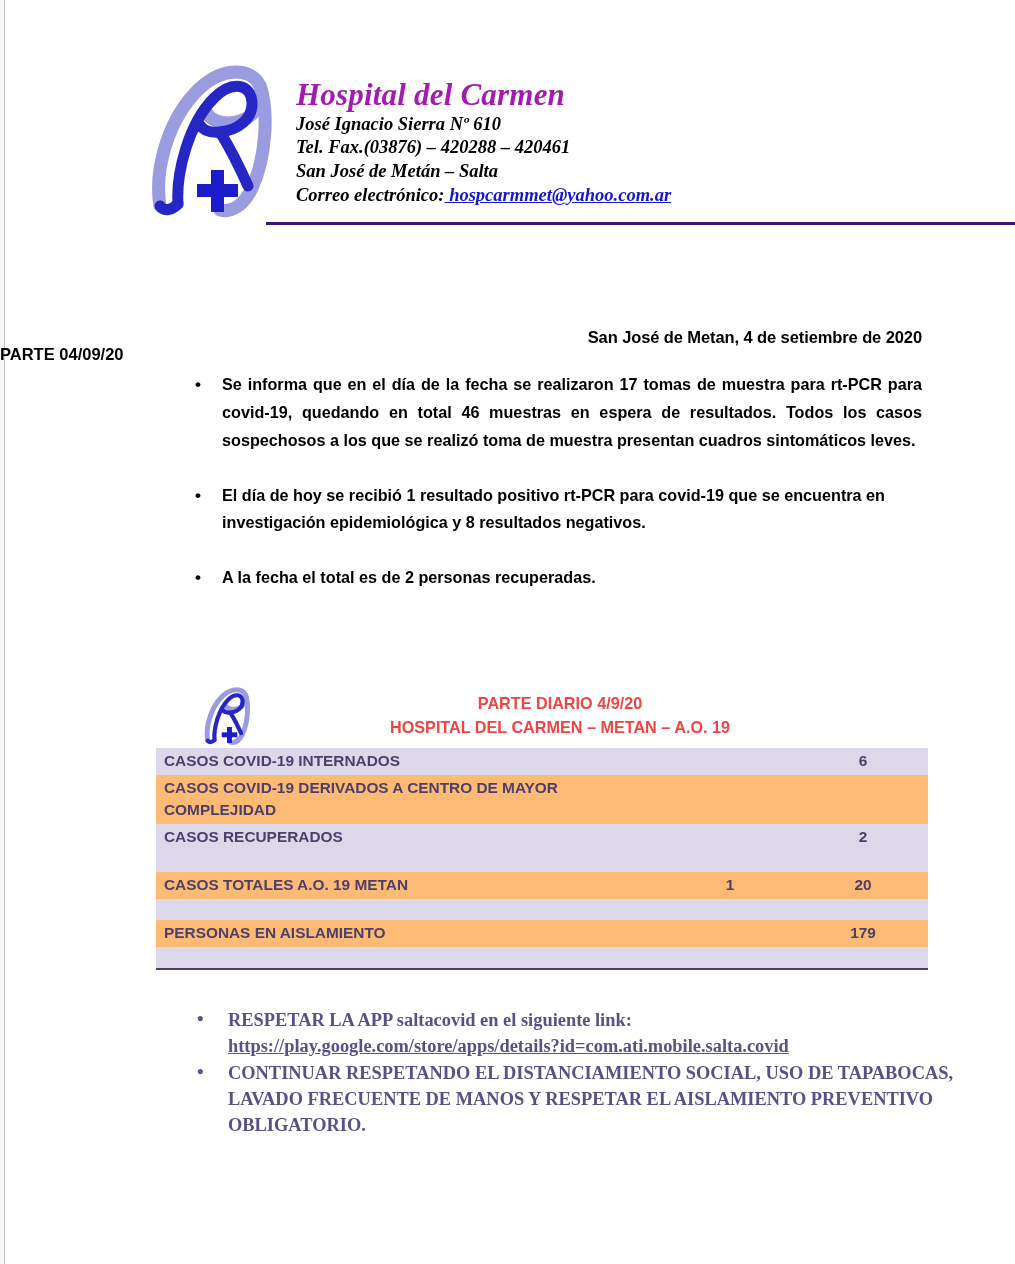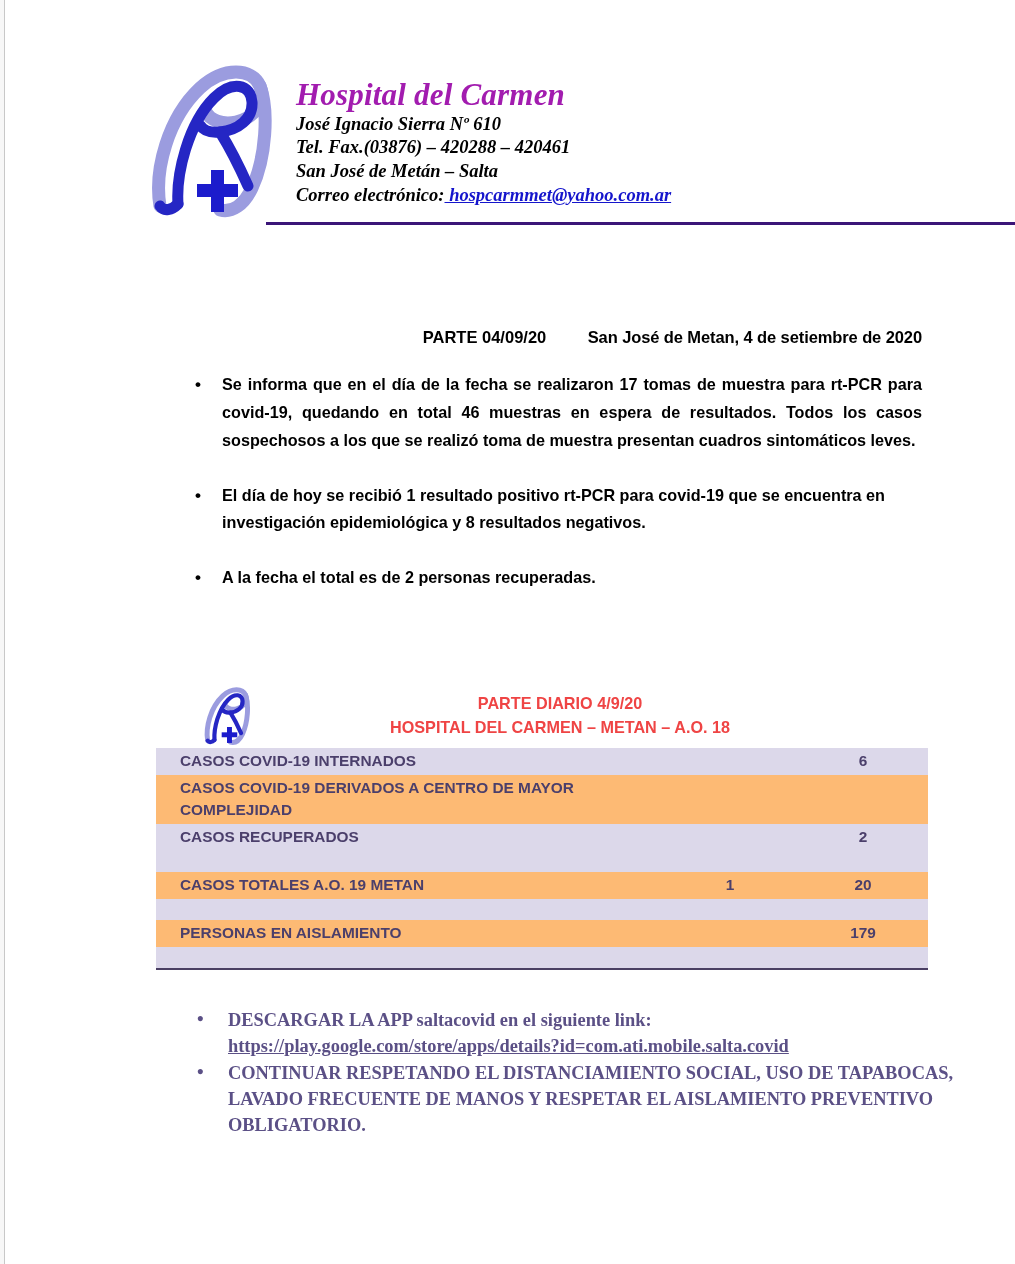--- a/index.html
+++ b/index.html
@@ -94,23 +94,23 @@
     text-align: right;
     font-size: 16.5px;
     font-weight: bold;
     color: #000000;
     letter-spacing: -0.1px;
     margin-top: 48px;
   }
   .parte-title {
     position: absolute;
     left: 0;
-    top: 328px;
+    top: 345px;
     width: 1015px;
-    text-align: center;
+    text-align: left;
     font-size: 16.5px;
     font-weight: bold;
     color: #000000;
     padding-right: 46px;
     box-sizing: border-box;
   }
   .bullets {
     position: absolute;
     left: 186px;
     top: 371px;
@@ -172,21 +172,21 @@
   }
   .dtable {
     width: 772px;
     border-collapse: collapse;
     table-layout: fixed;
   }
   .dtable td {
     font-size: 15.4px;
     font-weight: bold;
     color: #4b3f6b;
-    padding: 2px 0 3px 24px;
+    padding: 2px 0 3px 8px;
     line-height: 1.42;
     vertical-align: top;
     height: 22px;
   }
   .dtable td.num {
     text-align: center;
     padding-left: 0;
   }
   .col-label { width: 506px; }
   .col-day   { width: 136px; }
@@ -286,21 +286,21 @@
           <path d="M72 70 C82 86 92 106 100 124" fill="none" stroke="#2526c4" stroke-width="11" stroke-linecap="round"></path>
           <path d="M30 142 C24 148 16 150 12 144" fill="none" stroke="#2526c4" stroke-width="11" stroke-linecap="round"></path>
           <g fill="#1c1ccc">
             <rect x="63" y="108" width="13" height="42"></rect>
             <rect x="49" y="122" width="41" height="13"></rect>
           </g>
         </svg>
       </div>
       <div class="table-head-titles">
         <div>PARTE DIARIO 4/9/20</div>
-        <div>HOSPITAL DEL CARMEN – METAN – A.O. 18</div>
+        <div>HOSPITAL DEL CARMEN – METAN – A.O. 19</div>
       </div>
     </div>
 
     <table class="dtable">
       <colgroup>
         <col class="col-label">
           <col class="col-day">
           <col class="col-total">
       </colgroup>
       <tbody>
@@ -344,21 +344,21 @@
           <td class="num"></td>
           <td class="num"></td>
         </tr>
       </tbody>
     </table>
   </div>
 
   <div class="recs">
     <ul class="rec-list">
       <li class="rec-item">
-        <span class="rec-sub">DESCARGAR LA APP </span><span class="app-name">saltacovid</span><span>  en el siguiente link:</span><br>
+        <span class="rec-sub">RESPETAR LA APP </span><span class="app-name">saltacovid</span><span>  en el siguiente link:</span><br>
         <span class="rec-link">https://play.google.com/store/apps/details?id=com.ati.mobile.salta.covid</span>
       </li>
       <li class="rec-item">
         <span class="rec-sub">CONTINUAR RESPETANDO EL DISTANCIAMIENTO SOCIAL, USO DE TAPABOCAS, LAVADO FRECUENTE DE MANOS Y RESPETAR EL AISLAMIENTO PREVENTIVO OBLIGATORIO.</span>
       </li>
     </ul>
   </div>
 
 </div>
 

